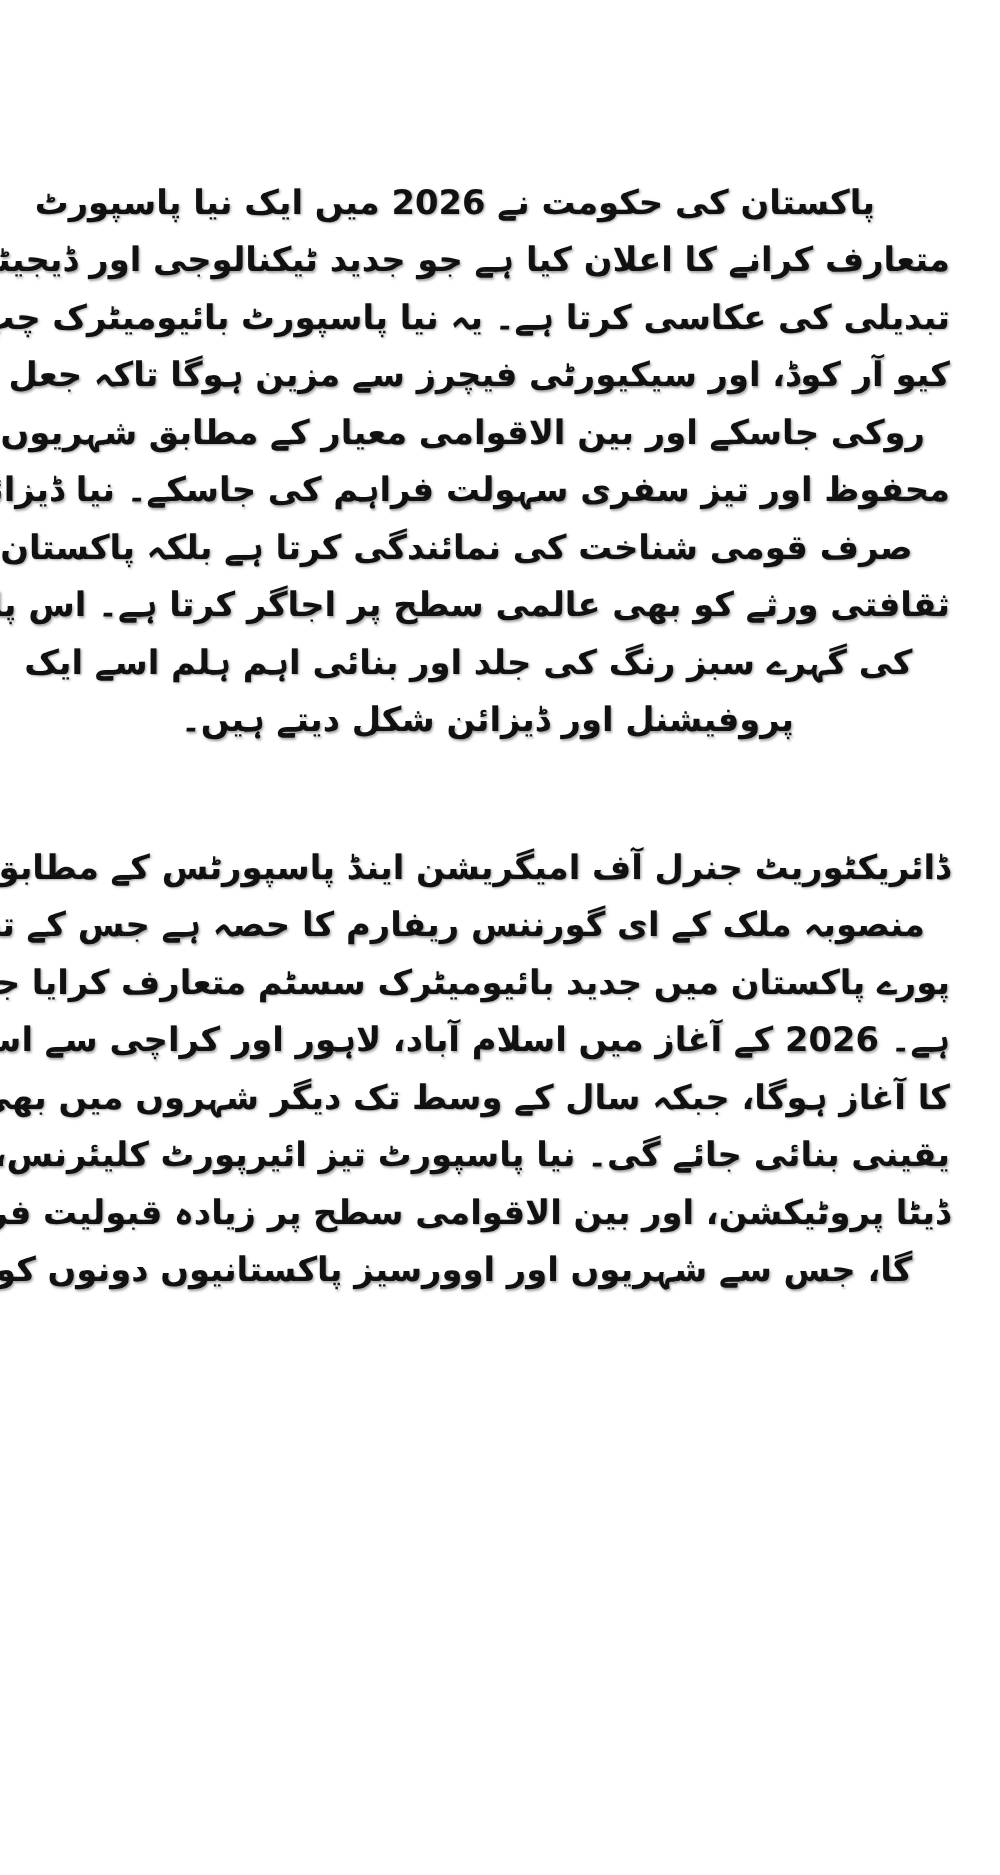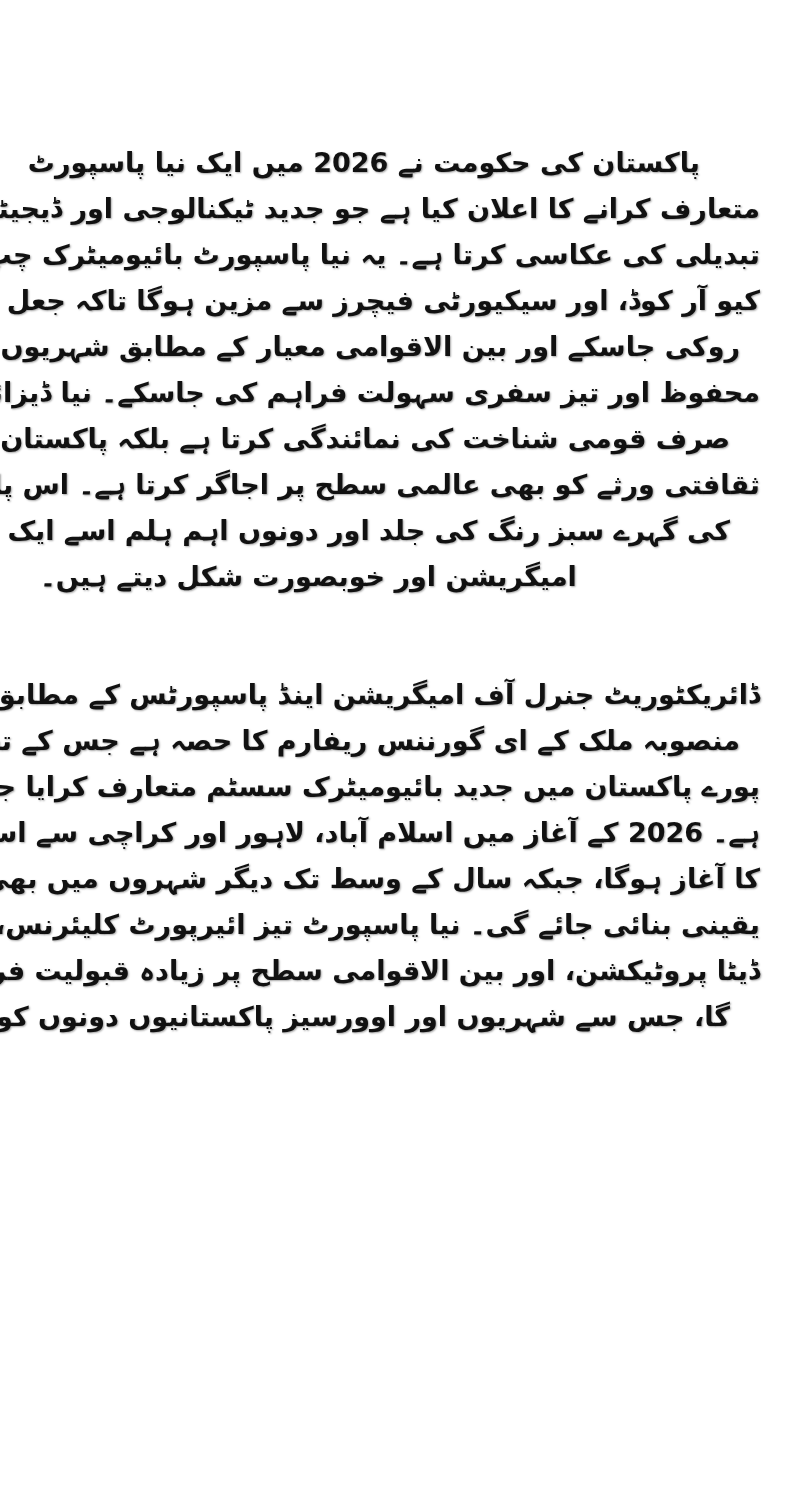--- a/index.html
+++ b/index.html
@@ -5,21 +5,21 @@
   html, body { margin: 0; padding: 0; background: #ffffff; }
   body { width: 800px; height: 1500px; overflow: hidden; }
   .page {
     position: relative;
     width: 800px; height: 1500px;
     box-sizing: border-box;
     padding: 140px 40px 0 40px;
   }
   .para {
     direction: rtl;
-    text-align: left;
+    text-align: center;
     font-family: "DejaVu Sans", sans-serif;
     font-weight: bold;
     font-size: 27px;
     color: #111111;
     margin: 0;
   }
   .line {
     display: block;
     height: 46px;
     line-height: 46px;
@@ -35,22 +35,22 @@
 <div class="page">
   <div class="para para1">
     <span class="line" style="padding-right:60px">پاکستان کی حکومت نے 2026 میں ایک نیا پاسپورٹ</span>
     <span class="line">متعارف کرانے کا اعلان کیا ہے جو جدید ٹیکنالوجی اور ڈیجیٹل</span>
     <span class="line">تبدیلی کی عکاسی کرتا ہے۔ یہ نیا پاسپورٹ بائیومیٹرک چپ،</span>
     <span class="line">کیو آر کوڈ، اور سیکیورٹی فیچرز سے مزین ہوگا تاکہ جعل سازی</span>
     <span class="line" style="padding-right:20px">روکی جاسکے اور بین الاقوامی معیار کے مطابق شہریوں کو</span>
     <span class="line">محفوظ اور تیز سفری سہولت فراہم کی جاسکے۔ نیا ڈیزائن نہ</span>
     <span class="line" style="padding-right:30px">صرف قومی شناخت کی نمائندگی کرتا ہے بلکہ پاکستان کی</span>
     <span class="line">ثقافتی ورثے کو بھی عالمی سطح پر اجاگر کرتا ہے۔ اس پاسپورٹ</span>
-    <span class="line" style="padding-right:30px">کی گہرے سبز رنگ کی جلد اور دونوں اہم ہلم اسے ایک</span>
-    <span class="line" style="padding-right:20px">امیگریشن اور خوبصورت شکل دیتے ہیں۔</span>
+    <span class="line" style="padding-right:30px">کی گہرے سبز رنگ کی جلد اور بنائی اہم ہلم اسے ایک</span>
+    <span class="line" style="padding-right:20px">پروفیشنل اور ڈیزائن شکل دیتے ہیں۔</span>
   </div>
 
   <div class="para para2">
     <span class="line">ڈائریکٹوریٹ جنرل آف امیگریشن اینڈ پاسپورٹس کے مطابق یہ</span>
     <span class="line" style="padding-right:20px">منصوبہ ملک کے ای گورننس ریفارم کا حصہ ہے جس کے تحت</span>
     <span class="line">پورے پاکستان میں جدید بائیومیٹرک سسٹم متعارف کرایا جارہا</span>
     <span class="line">ہے۔ 2026 کے آغاز میں اسلام آباد، لاہور اور کراچی سے اس</span>
     <span class="line">کا آغاز ہوگا، جبکہ سال کے وسط تک دیگر شہروں میں بھی دستیابی</span>
     <span class="line">یقینی بنائی جائے گی۔ نیا پاسپورٹ تیز ائیرپورٹ کلیئرنس، بہتر</span>
     <span class="line">ڈیٹا پروٹیکشن، اور بین الاقوامی سطح پر زیادہ قبولیت فراہم کرے</span>

